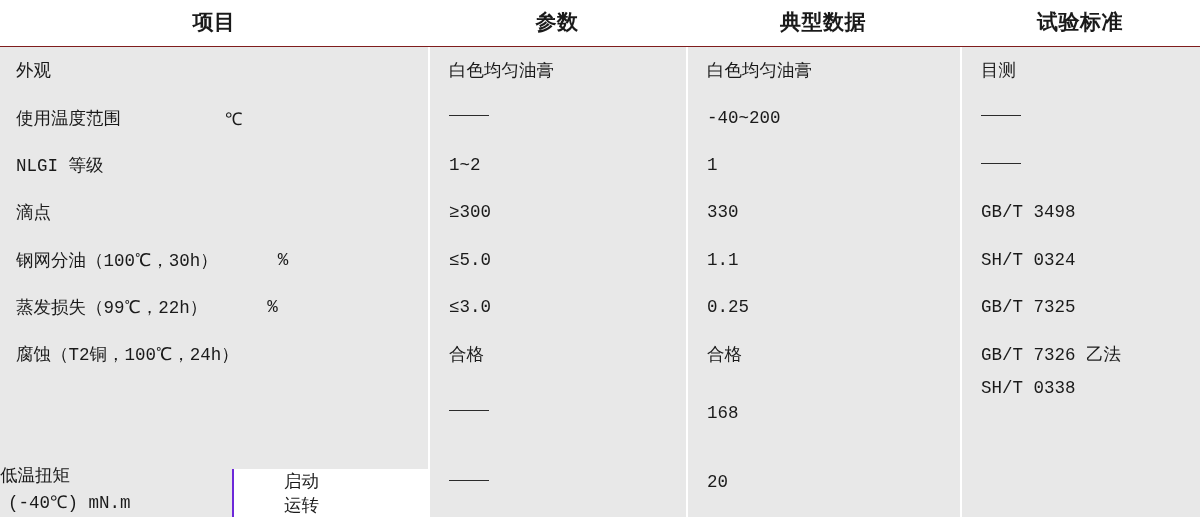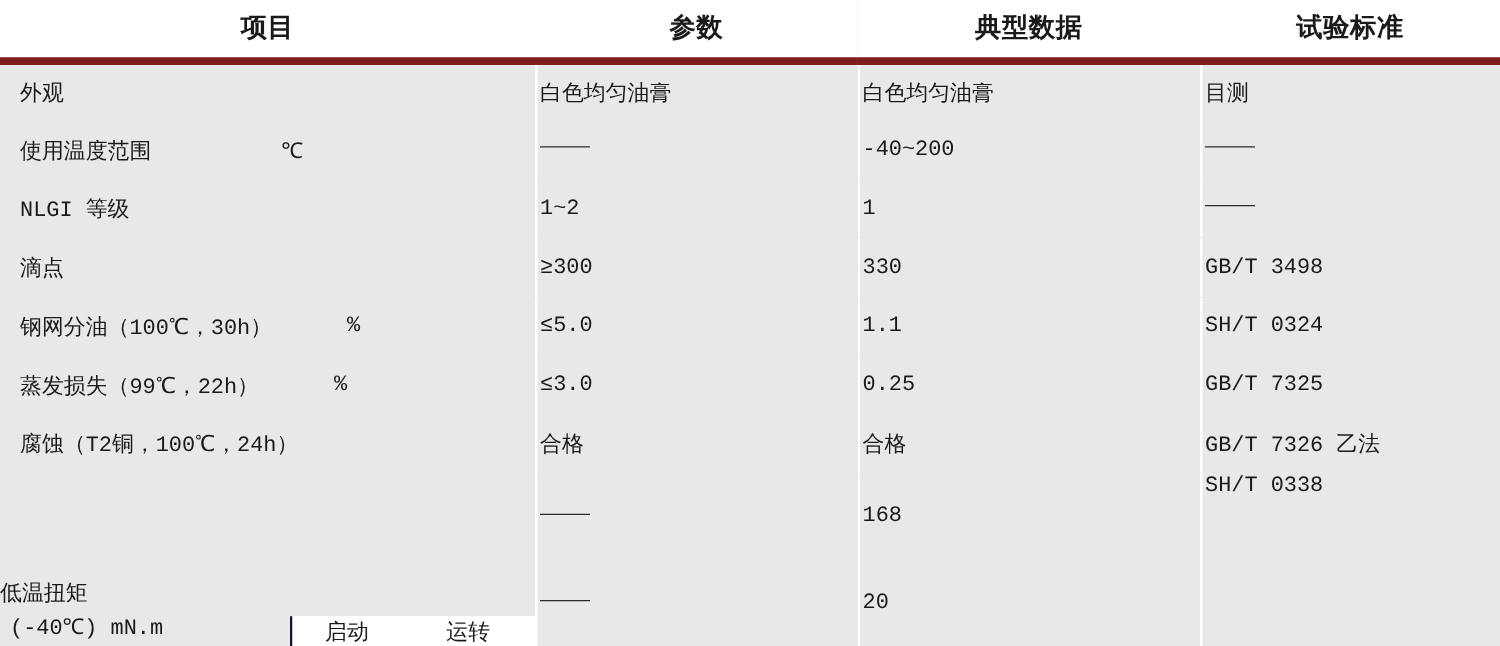--- a/index.html
+++ b/index.html
@@ -30,37 +30,37 @@
   table.spec col.c2 { width: 258px; }
   table.spec col.c3 { width: 274px; }
   table.spec col.c4 { width: 240px; }
 
   thead th {
     background: #ffffff;
     font-size: 21px;
     font-weight: bold;
     text-align: center;
     padding: 8px 0 10px 0;
-    border-bottom: 6px solid #7f1d1d;
+    border-bottom: 1px solid #7f1d1d;
     vertical-align: middle;
     letter-spacing: 0.5px;
   }
   tbody td {
     background: #e8e8e8;
     font-size: 17.5px;
     padding: 0 0 0 16px;
     vertical-align: middle;
     border: none;
     white-space: nowrap;
   }
   tbody tr { height: 43px; font-family: Liberation Mono, monospace; }
   tbody td.col-param,
   tbody td.col-typ,
   tbody td.col-std {
-    padding-left: 4px;
+    padding-left: 21px;
   }
   
   tbody td.col-param { box-shadow: inset 2px 0 0 #ffffff; }
   tbody td.col-typ   { box-shadow: inset 2px 0 0 #ffffff; }
   tbody td.col-std   { box-shadow: inset 2px 0 0 #ffffff; }
 
   .item-cell {
     display: flex;
     align-items: center;
     white-space: nowrap;
@@ -97,22 +97,23 @@
     justify-content: center;
     font-size: 17.5px;
     line-height: 1.55;
     padding-left: 0px;
   }
   .lt-label .l2 { padding-left: 8px; }
   .lt-sub {
     flex: 1 1 auto;
     background: #ffffff;
     display: flex;
-    flex-direction: row;
-    border-left: 2px solid #0f172a;
+    flex-direction: column;
+    border-left: 2px solid #6d28d9;
+    padding-left: 24px;
   }
   .lt-sub-cell {
     flex: 1 1 50%;
     display: flex;
     align-items: center;
     padding-left: 26px;
     font-size: 17.5px;
     background: #ffffff;
   }
   td.lastrow-item { padding: 0; vertical-align: middle; }

